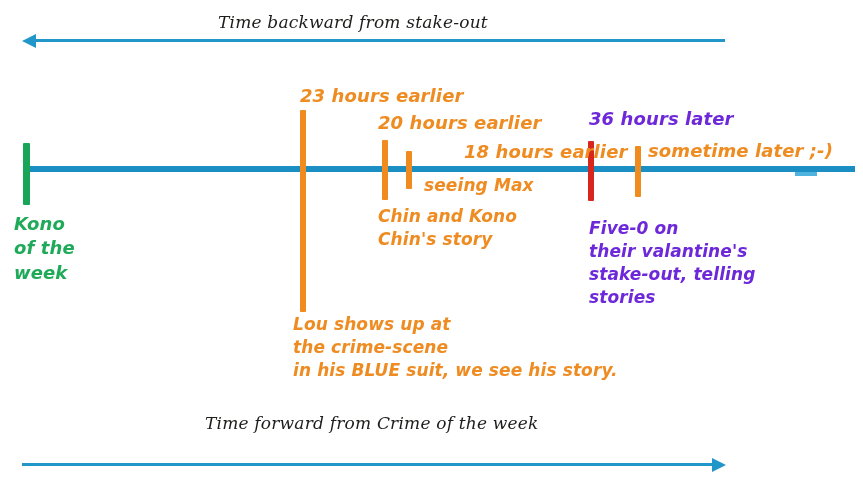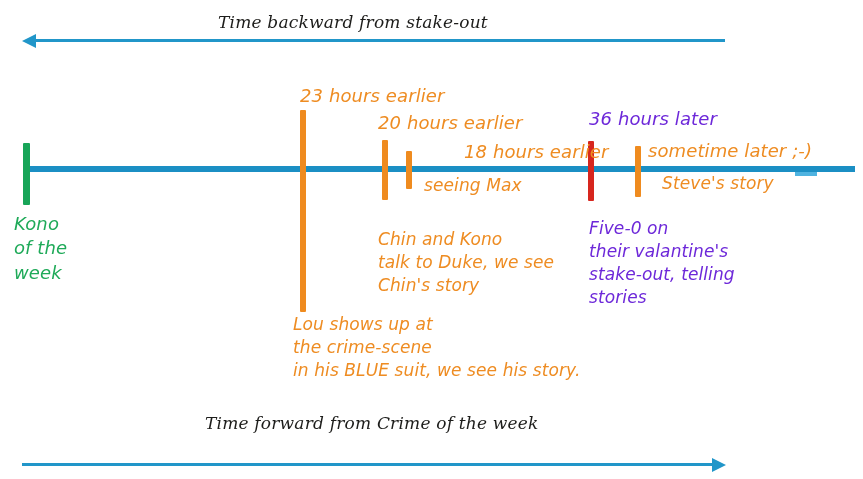--- a/index.html
+++ b/index.html
@@ -65,21 +65,21 @@
   }
   .tick.green  { background: #18a558; }
   .tick.orange { background: #ef8b1f; }
   .tick.red    { background: #d7261e; }
 
   
   .label {
     position: absolute;
     font-family: "DejaVu Sans", sans-serif;
     font-style: italic;
-    font-weight: normal;
+    font-weight: bold;
     white-space: nowrap;
     line-height: 1.35;
     letter-spacing: 0.1px;
   }
   .label.green  { color: #1faa59; }
   .label.orange { color: #ee8c22; }
   .label.red    { color: #6d28d9; }
 
   .label.sz-lg { font-size: 18px; }
   .label.sz-md { font-size: 17px; }
@@ -125,36 +125,32 @@
   <div class="label green sz-lg" style="left:14px; top:212px;">
     <span class="line">Kono</span>
     <span class="line">of the</span>
     <span class="line">week</span>
   </div>
 
   <div class="label orange sz-md" style="left:424px; top:174px;">
     <span class="line">seeing Max</span>
   </div>
 
-  <div class="label orange sz-md" style="left:378px; top:205px;margin-top:23px;">
+  <div class="label orange sz-md" style="left:378px; top:205px;">
     <span class="line">Chin and Kono</span>
-    <span class="line">talk to Duke, we see</span>
     <span class="line">Chin's story</span>
   </div>
 
   <div class="label red sz-md" style="left:589px; top:217px;">
     <span class="line">Five-0 on</span>
     <span class="line">their valantine's</span>
     <span class="line">stake-out, telling</span>
     <span class="line">stories</span>
   </div>
 
-  <div class="label orange sz-md" style="left:662px; top:172px;">
-    <span class="line">Steve's story</span>
-  </div>
 
   <div class="label orange sz-md" style="left:293px; top:313px;">
     <span class="line">Lou shows up at</span>
     <span class="line">the crime-scene</span>
     <span class="line">in his BLUE suit, we see his story.</span>
   </div>
 
   <div>
     <div class="arrow-line" style="left:22px; top:463px; width:692px;"></div>
     <div class="arrow-head right" style="left:712px; top:458px;"></div>

